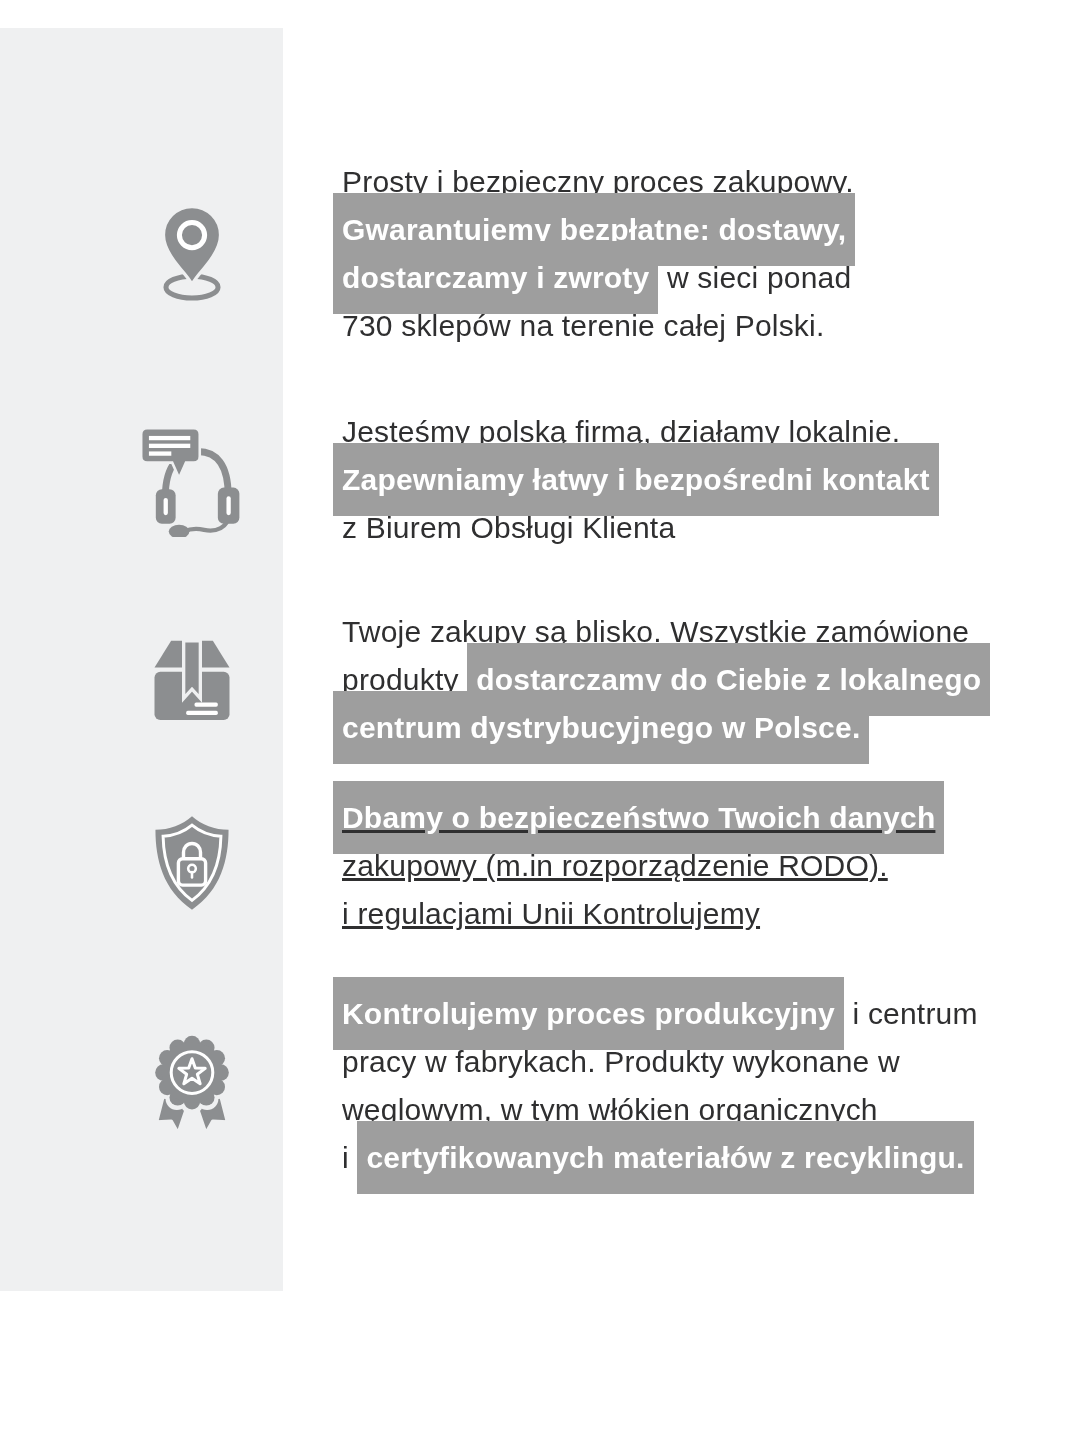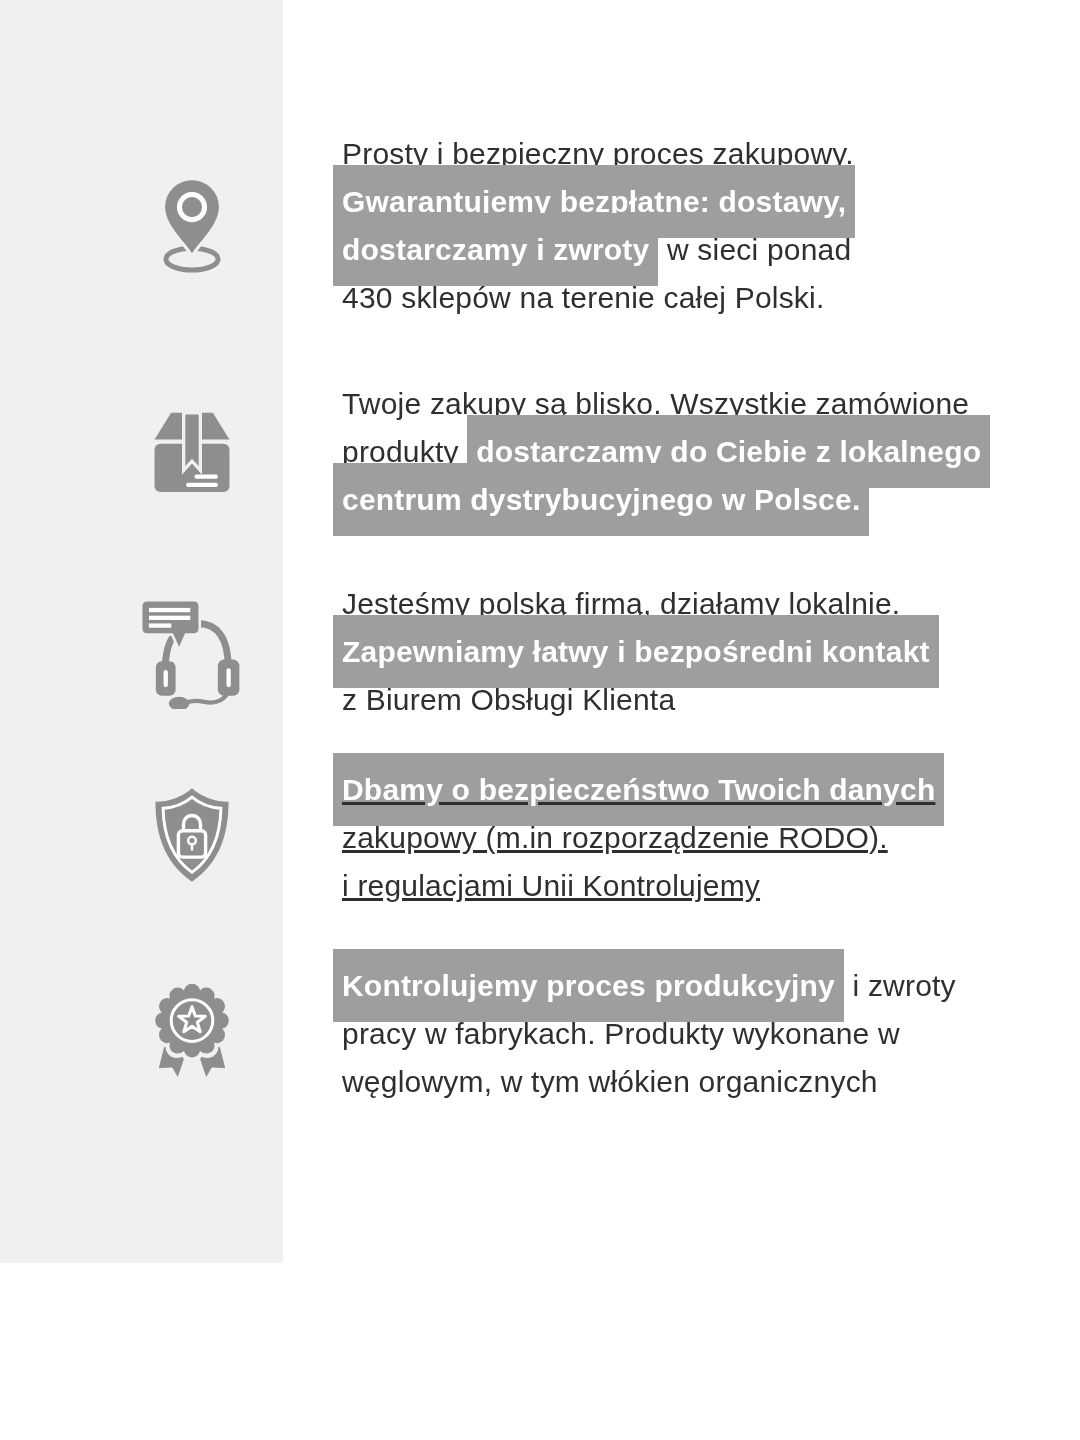--- a/index.html
+++ b/index.html
@@ -12,20 +12,21 @@
   }
   *{box-sizing:border-box;}
   html,body{margin:0;padding:0;background:#fff;}
   .page{
     position:relative;
     width:1080px;height:1263px;
     background:var(--page-bg);
     overflow:hidden;
     font-family:"Liberation Sans","DejaVu Sans",sans-serif;
     color:var(--text-color);
+    margin-top:28px;
   }
   .sidebar{
     position:absolute;left:0;top:0;
     width:283px;height:1440px;
     background:var(--sidebar-bg);
   }
   .content{position:relative;padding-top:130px;}
   .section{
     display:grid;
     grid-template-columns:283px auto;
@@ -68,38 +69,21 @@
           <svg viewBox="0 0 100 118" width="84" xmlns="http://www.w3.org/2000/svg">
     <ellipse cx="50" cy="99" rx="31" ry="13" fill="none" stroke="#8c8e90" stroke-width="6"></ellipse>
     <path d="M50 3 C31.2 3 16 18.2 16 37 C16 51 26 65.5 35.5 76.5 C42.5 84.5 48 91.5 50 96 C52 91.5 57.5 84.5 64.5 76.5 C74 65.5 84 51 84 37 C84 18.2 68.8 3 50 3 Z" fill="#8c8e90" stroke="#eff0f1" stroke-width="4"></path>
     <circle cx="50" cy="37" r="15" fill="none" stroke="#ffffff" stroke-width="6"></circle>
   </svg>
         </div>
     <div class="text-cell">
           <div class="line"><span class="plain">Prosty i bezpieczny proces zakupowy.</span></div>
           <div class="line starts-hl"><span class="hl">Gwarantujemy bezpłatne: dostawy,</span></div>
           <div class="line starts-hl"><span class="hl">dostarczamy i zwroty</span><span class="plain"> w sieci ponad</span></div>
-          <div class="line"><span class="plain">430 sklepów na terenie całej Polski.</span></div>
-        </div>
-  </section>
-
-  <section class="section">
-    <div class="icon-cell">
-          <svg viewBox="0 0 120 120" width="100" xmlns="http://www.w3.org/2000/svg">
-    <polygon points="15,45 35,13 85,13 105,45" fill="#8c8e90"></polygon>
-    <rect x="15" y="50" width="90" height="58" rx="7" fill="#8c8e90"></rect>
-    <path d="M50 13 H70 V82 L60 71 L50 82 Z" fill="#8c8e90" stroke="#eff0f1" stroke-width="4"></path>
-    <rect x="63" y="87" width="28" height="5" rx="2" fill="#ffffff"></rect>
-    <rect x="53" y="97" width="38" height="5" rx="2" fill="#ffffff"></rect>
-  </svg>
-        </div>
-    <div class="text-cell">
-          <div class="line"><span class="plain">Twoje zakupy są blisko. Wszystkie zamówione</span></div>
-          <div class="line"><span class="plain">produkty </span><span class="hl">dostarczamy do Ciebie z lokalnego</span></div>
-          <div class="line starts-hl"><span class="hl">centrum dystrybucyjnego w Polsce.</span></div>
+          <div class="line"><span class="plain">730 sklepów na terenie całej Polski.</span></div>
         </div>
   </section>
 
   <section class="section">
     <div class="icon-cell">
           <svg viewBox="0 0 130 132" width="112" xmlns="http://www.w3.org/2000/svg">
     <path d="M34 86 C34 47 52 33 72 33 C93 33 107 48 107 84" fill="none" stroke="#8c8e90" stroke-width="8"></path>
     <path d="M107 108 C107 121 93 127 79 124 C70 122 62 123 56 126" fill="none" stroke="#8c8e90" stroke-width="5"></path>
     <ellipse cx="50" cy="126" rx="12" ry="8" fill="#8c8e90"></ellipse>
     <rect x="23" y="77" width="23" height="40" rx="7" fill="#8c8e90"></rect>
@@ -109,20 +93,37 @@
     <path d="M13 6 H67 Q74 6 74 13 V39 Q74 46 67 46 H58 L50 64 L42 46 H13 Q6 46 6 39 V13 Q6 6 13 6 Z" fill="#8c8e90" stroke="#eff0f1" stroke-width="3"></path>
     <rect x="15" y="15" width="48" height="5" fill="#ffffff"></rect>
     <rect x="15" y="24" width="48" height="5" fill="#ffffff"></rect>
     <rect x="15" y="33" width="26" height="5" fill="#ffffff"></rect>
   </svg>
         </div>
     <div class="text-cell">
           <div class="line"><span class="plain">Jesteśmy polską firmą, działamy lokalnie.</span></div>
           <div class="line starts-hl"><span class="hl">Zapewniamy łatwy i bezpośredni kontakt</span></div>
           <div class="line"><span class="plain">z Biurem Obsługi Klienta</span></div>
+        </div>
+  </section>
+
+  <section class="section">
+    <div class="icon-cell">
+          <svg viewBox="0 0 120 120" width="100" xmlns="http://www.w3.org/2000/svg">
+    <polygon points="15,45 35,13 85,13 105,45" fill="#8c8e90"></polygon>
+    <rect x="15" y="50" width="90" height="58" rx="7" fill="#8c8e90"></rect>
+    <path d="M50 13 H70 V82 L60 71 L50 82 Z" fill="#8c8e90" stroke="#eff0f1" stroke-width="4"></path>
+    <rect x="63" y="87" width="28" height="5" rx="2" fill="#ffffff"></rect>
+    <rect x="53" y="97" width="38" height="5" rx="2" fill="#ffffff"></rect>
+  </svg>
+        </div>
+    <div class="text-cell">
+          <div class="line"><span class="plain">Twoje zakupy są blisko. Wszystkie zamówione</span></div>
+          <div class="line"><span class="plain">produkty </span><span class="hl">dostarczamy do Ciebie z lokalnego</span></div>
+          <div class="line starts-hl"><span class="hl">centrum dystrybucyjnego w Polsce.</span></div>
         </div>
   </section>
 
   <section class="section">
     <div class="icon-cell">
           <svg viewBox="0 0 120 126" width="102" xmlns="http://www.w3.org/2000/svg">
     <path d="M60 5 C71 15 87 21 103 21 C103 56 94 92 60 115 C26 92 17 56 17 21 C33 21 49 15 60 5 Z" fill="#8c8e90"></path>
     <path d="M60 15.5 C69 23 82 28 94 28.5 C93.5 57 86 85 60 104 C34 85 26.5 57 26 28.5 C38 28 51 23 60 15.5 Z" fill="none" stroke="#ffffff" stroke-width="3.5"></path>
     <rect x="44" y="55" width="32" height="31" rx="5" fill="none" stroke="#ffffff" stroke-width="4"></rect>
     <path d="M50 55 V47.5 C50 41.5 54.3 37 60 37 C65.7 37 70 41.5 70 47.5 V55" fill="none" stroke="#ffffff" stroke-width="4"></path>
@@ -172,19 +173,20 @@
       <circle cx="60" cy="15" r="9.5"></circle>
               <circle cx="76.5" cy="19.4" r="9.5"></circle>
               <circle cx="88.6" cy="31.5" r="9.5"></circle>
       <circle cx="60" cy="48" r="35"></circle>
     </g>
     <circle cx="60" cy="48" r="24" fill="none" stroke="#ffffff" stroke-width="3.5"></circle>
     <path d="M60 32 L63.8 42.7 L75.2 43.1 L66.2 50 L69.4 60.9 L60 54.5 L50.6 60.9 L53.8 50 L44.8 43.1 L56.2 42.7 Z" fill="none" stroke="#ffffff" stroke-width="3.5" stroke-linejoin="round"></path>
   </svg>
         </div>
     <div class="text-cell">
-          <div class="line starts-hl"><span class="hl">Kontrolujemy proces produkcyjny</span><span class="plain"> i zwroty</span></div>
+          <div class="line starts-hl"><span class="hl">Kontrolujemy proces produkcyjny</span><span class="plain"> i centrum</span></div>
           <div class="line"><span class="plain">pracy w fabrykach. Produkty wykonane w</span></div>
           <div class="line"><span class="plain">węglowym, w tym włókien organicznych</span></div>
+          <div class="line"><span class="plain">i </span><span class="hl">certyfikowanych materiałów z recyklingu.</span></div>
         </div>
   </section>
 </main>
 </div>
 
 </body></html>

